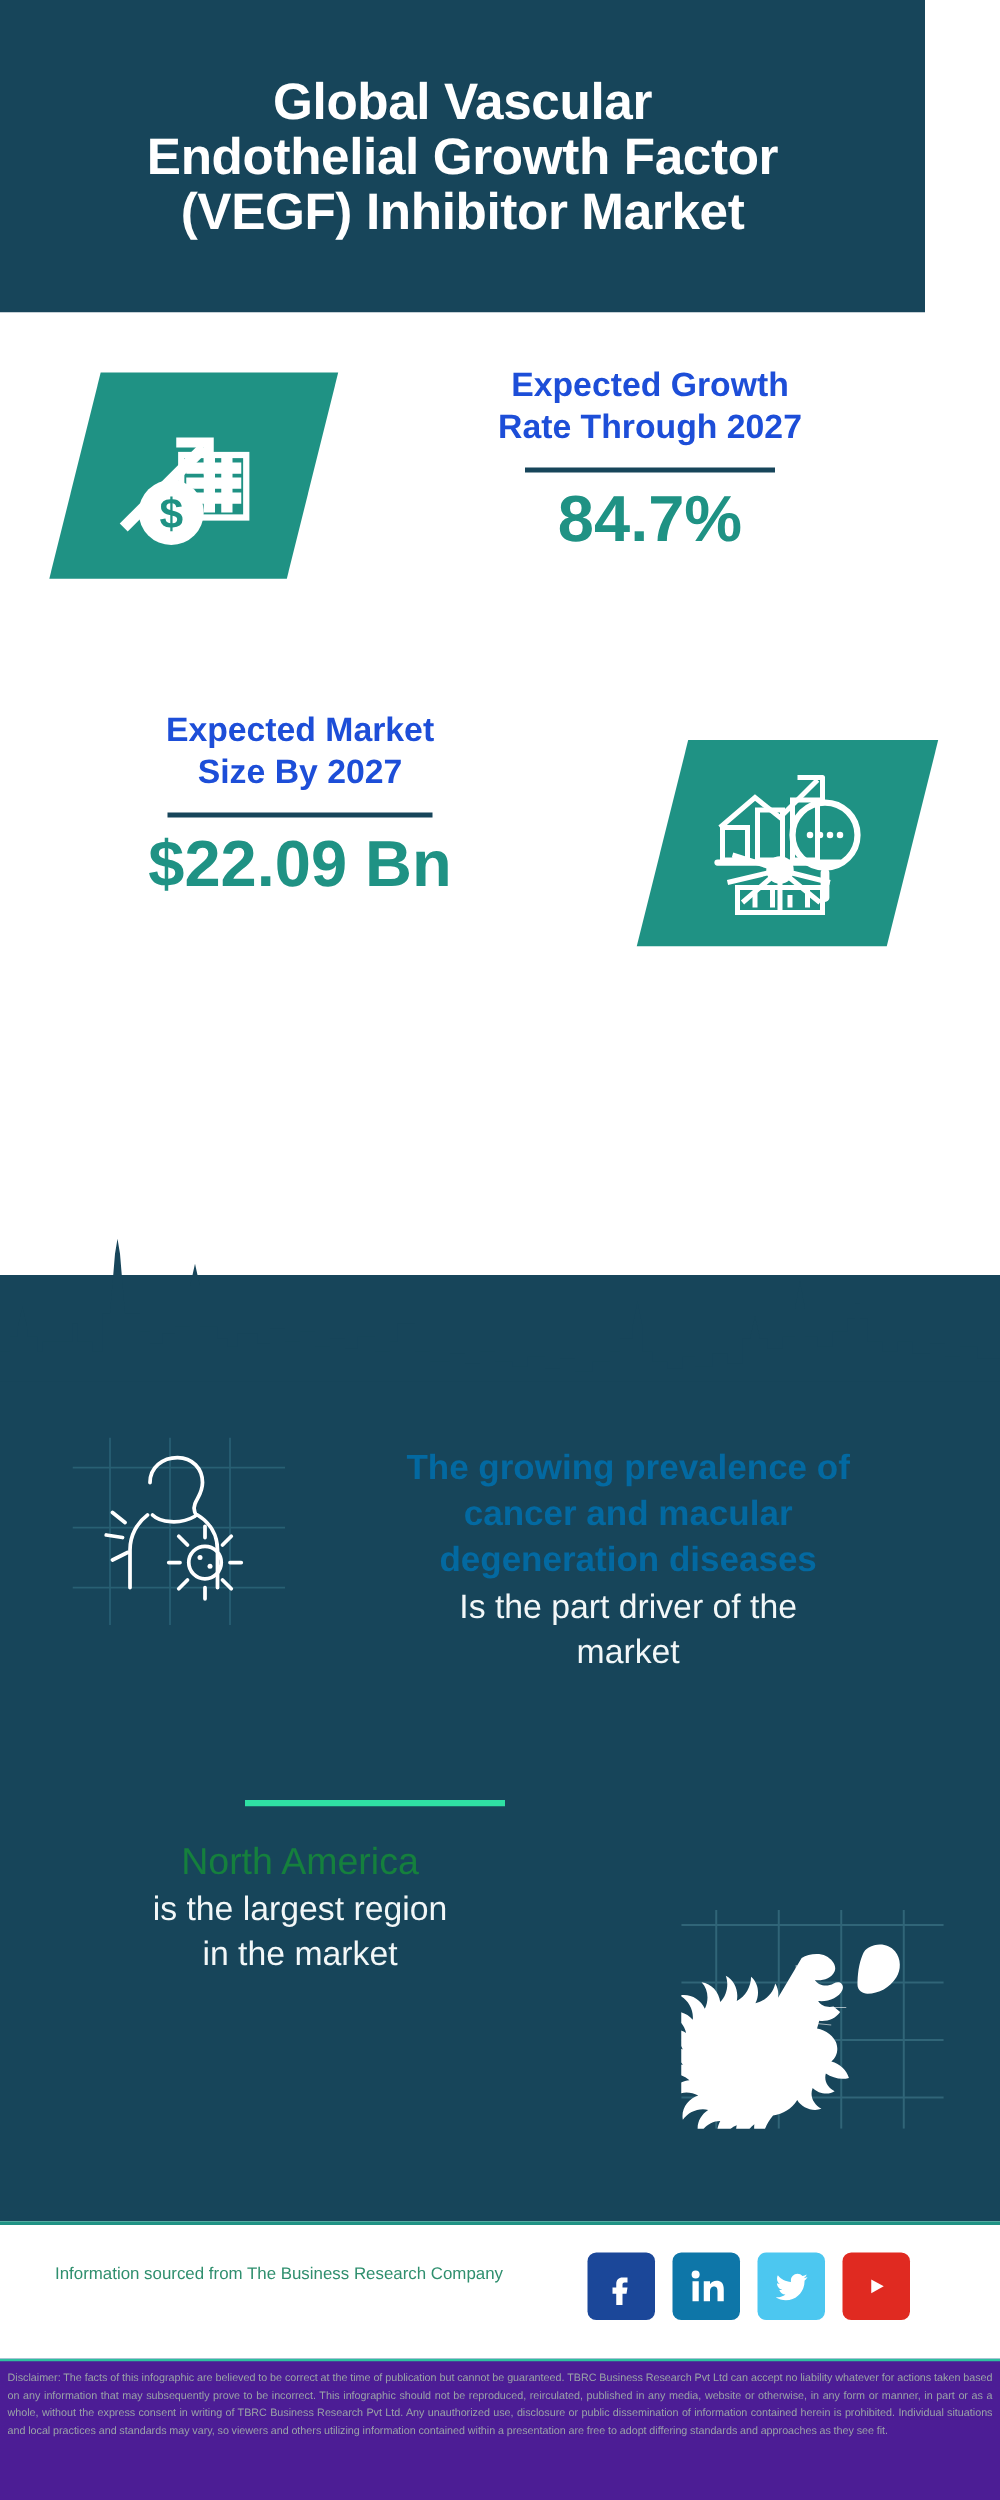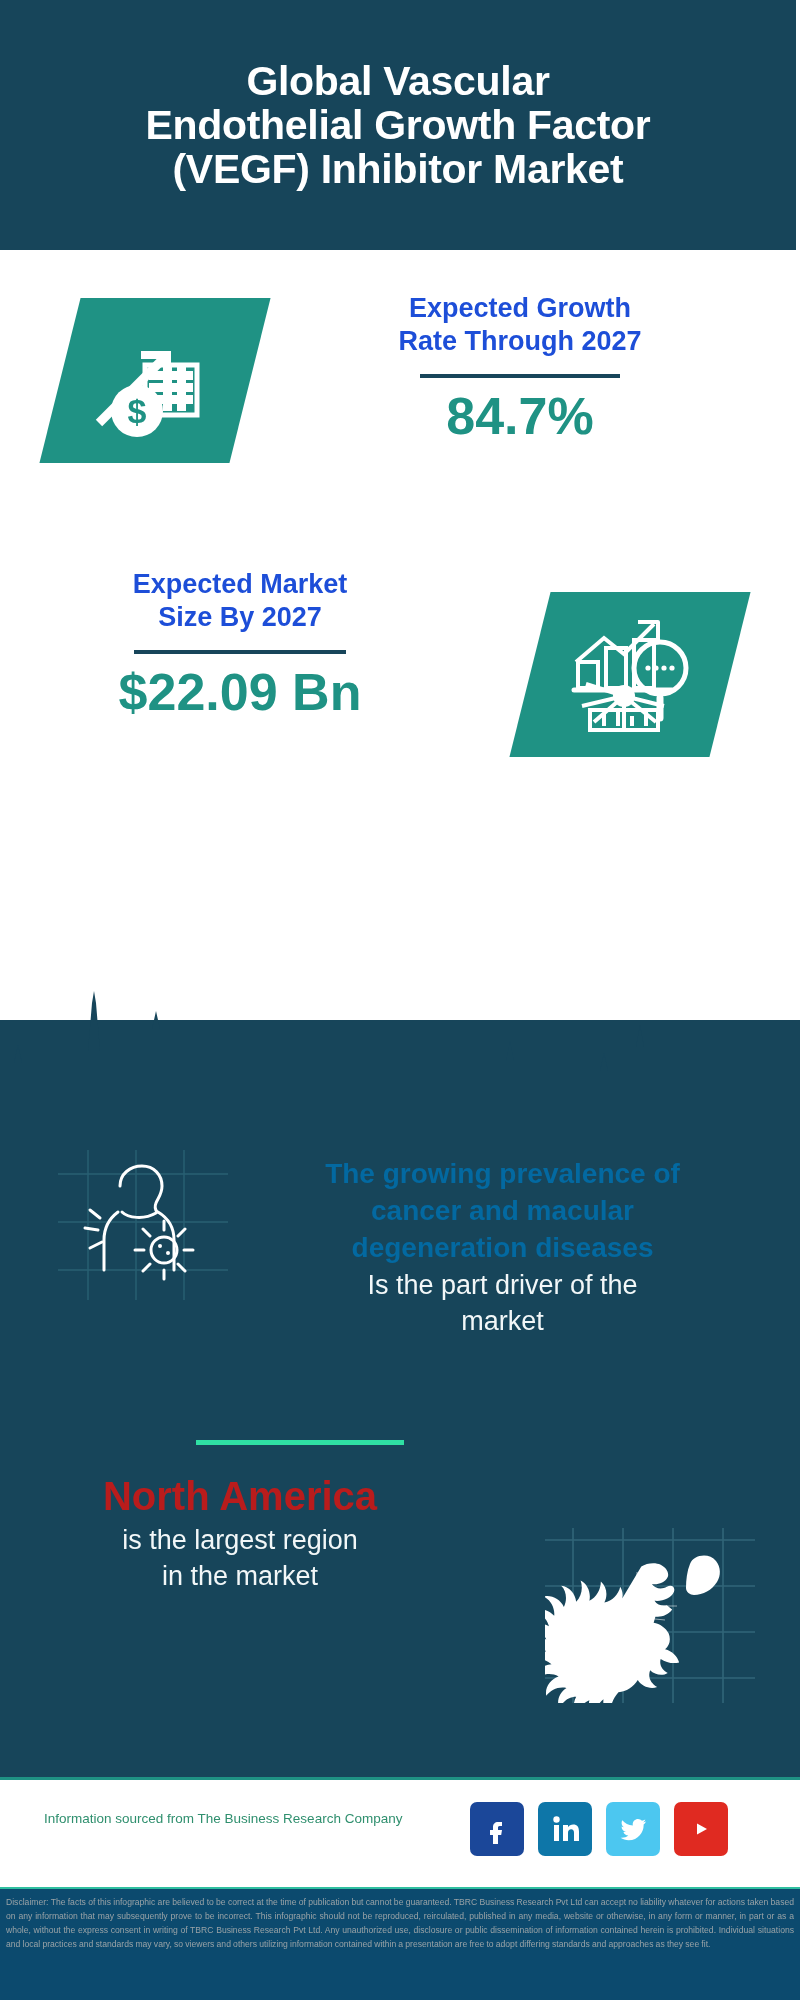--- a/index.html
+++ b/index.html
@@ -6,21 +6,21 @@
   html, body {
     width:800px; height:2000px;
     background:#ffffff;
     font-family:"Liberation Sans", sans-serif;
     overflow:hidden;
   }
   .page { position:relative; width:800px; height:2000px; background:#ffffff; }
 
   
   .header {
-    position:absolute; left:0; top:0; width:796px; height:250px;
+    position:absolute; left:0; top:0; width:740px; height:250px;
     background:#17455a;
     display:flex; align-items:center; justify-content:center;
   }
   .header-title {
     color:#ffffff; font-weight:bold; font-size:41px; line-height:1.08;
     text-align:center; letter-spacing:-0.3px; padding:0 26px;
     white-space:pre-line;
   }
 
   
@@ -70,21 +70,21 @@
     white-space:pre-line; display:block;
   }
   .mid-divider {
     position:absolute; left:196px; top:1440px; width:208px; height:5px;
     background:#2fe0a4;
   }
   
   .region-text {
     position:absolute; left:40px; top:1470px; width:400px; text-align:center;
   }
-  .region-head { color:#b91c1c; font-weight:bold; font-size:40px; line-height:1.3; }
+  .region-head { color:#15803d; font-weight:normal; font-size:30px; line-height:1.3; }
 
   
   .grid-frame { position:absolute; }
   
   .footer { position:absolute; left:0; top:1777px; width:800px; height:110px; background:#fff; }
   .footer-top-rule { position:absolute; left:0; top:0; width:800px; height:3px; background:#1f9284; }
   .source-lines { position:absolute; left:44px; top:30px; width:400px; }
   .source-line { color:#2f8f6e; font-size:13.5px; line-height:1.75; }
   .socials { position:absolute; left:470px; top:25px; display:flex; gap:14px; }
   .social {
@@ -93,21 +93,21 @@
   }
   .s-fb { background:#1b4799; }
   .s-li { background:#0e76a8; }
   .s-tw { background:#4cc7f0; }
   .s-yt { background:#e02a21; }
   .social svg { display:block; }
 
   
   .disclaimer {
     position:absolute; left:0; top:1887px; width:800px; height:113px;
-    background:#0c4a6e; border-top:2px solid #2fbfa0;
+    background:#4c1d95; border-top:2px solid #2fbfa0;
     padding:7px 6px 0 6px;
   }
   .disclaimer p {
     color:#9aa3a7; font-size:8.6px; line-height:1.62; text-align:justify;
     word-spacing:-0.2px;
   }
 </style>
 </head>
 <body>
 

